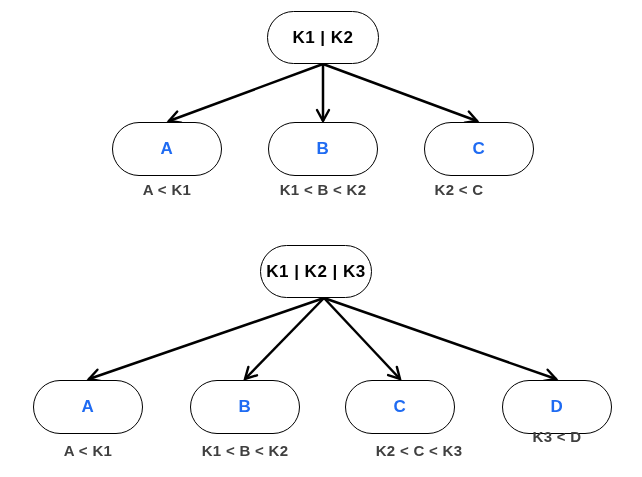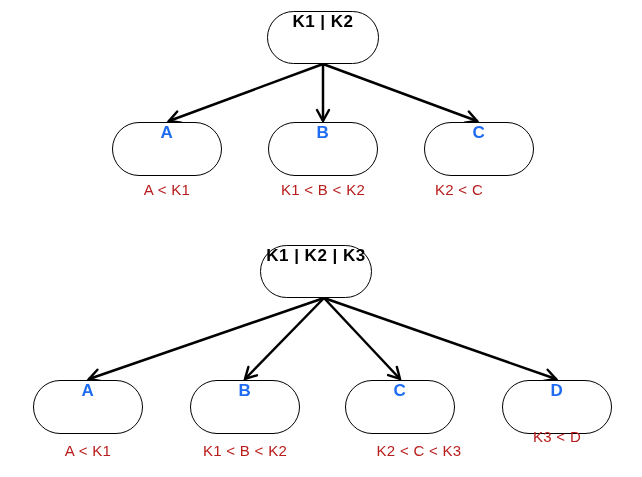--- a/index.html
+++ b/index.html
@@ -17,35 +17,35 @@
     width: 642px; height: 477px;
     pointer-events: none;
   }
   .node {
     position: absolute;
     box-sizing: border-box;
     border: 1.4px solid #000000;
     border-radius: 27px;
     background: #ffffff;
     display: flex;
-    align-items: flex-start;
+    align-items: center;
     justify-content: center;
     font-weight: bold;
     font-size: 17px;
     color: #000000;
     letter-spacing: 0.5px;
   }
   .node.child { color: #1f6bf2; }
   .cond {
     position: absolute;
     width: 160px;
     text-align: center;
-    font-weight: normal;
+    font-weight: bold;
     font-size: 15px;
-    color: #b91c1c;
+    color: #404040;
     letter-spacing: 0.3px;
     white-space: nowrap;
   }
 </style>
 </head>
 <body>
 
 <div class="canvas">
 
   <svg class="edges" width="642" height="477" viewBox="0 0 642 477" xmlns="http://www.w3.org/2000/svg">

